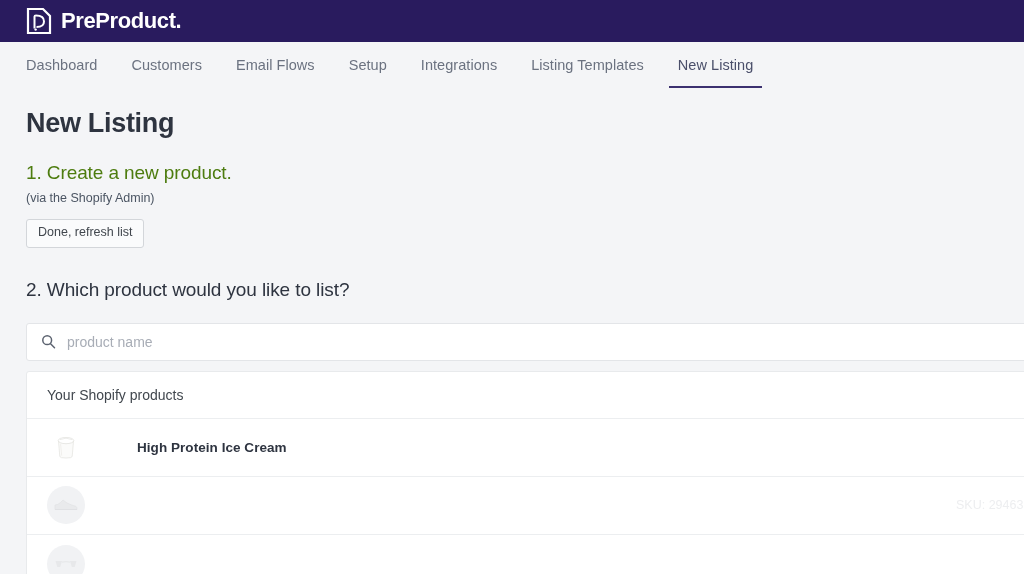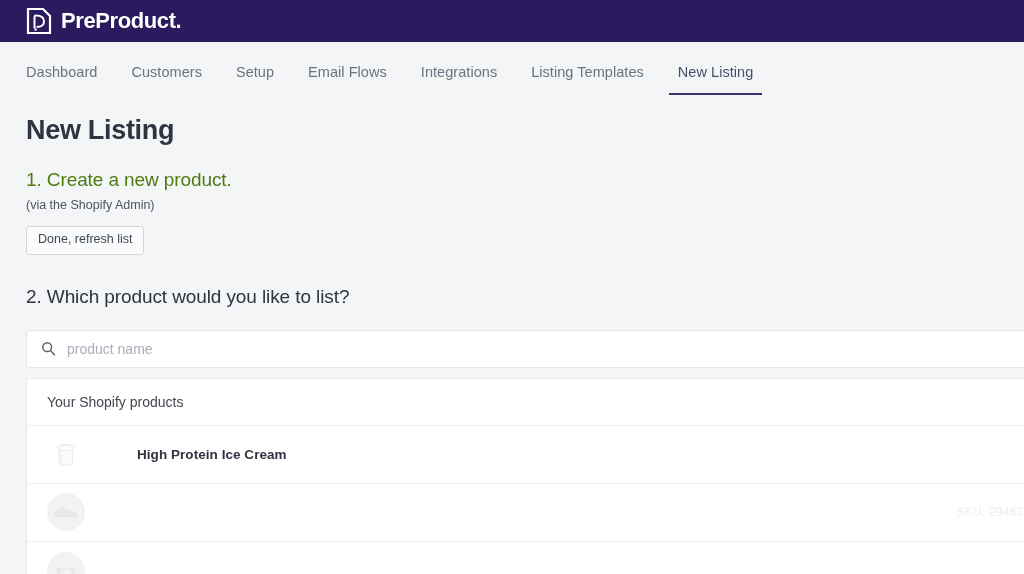--- a/index.html
+++ b/index.html
@@ -45,21 +45,20 @@
   }
 
   
   .navbar {
     height: 46px;
     background: #f4f5f7;
     display: flex;
     align-items: stretch;
     padding-left: 26px;
     position: relative;
-    margin-top: 7px;
   }
   .nav-item {
     display: flex;
     align-items: center;
     font-size: 14.5px;
     color: #6b7280;
     padding: 0 17px;
     position: relative;
     cursor: pointer;
     white-space: nowrap;
@@ -238,24 +237,24 @@
 </div>
 
 <div class="navbar">
   <div class="nav-item">
     <span>Dashboard</span>
   </div>
   <div class="nav-item">
     <span>Customers</span>
   </div>
   <div class="nav-item">
+    <span>Email Flows</span>
+  </div>
+  <div class="nav-item">
     <span>Setup</span>
-  </div>
-  <div class="nav-item">
-    <span>Email Flows</span>
   </div>
   <div class="nav-item">
     <span>Integrations</span>
   </div>
   <div class="nav-item">
     <span>Listing Templates</span>
   </div>
   <div class="nav-item active">
     <span>New Listing</span>
   </div>

